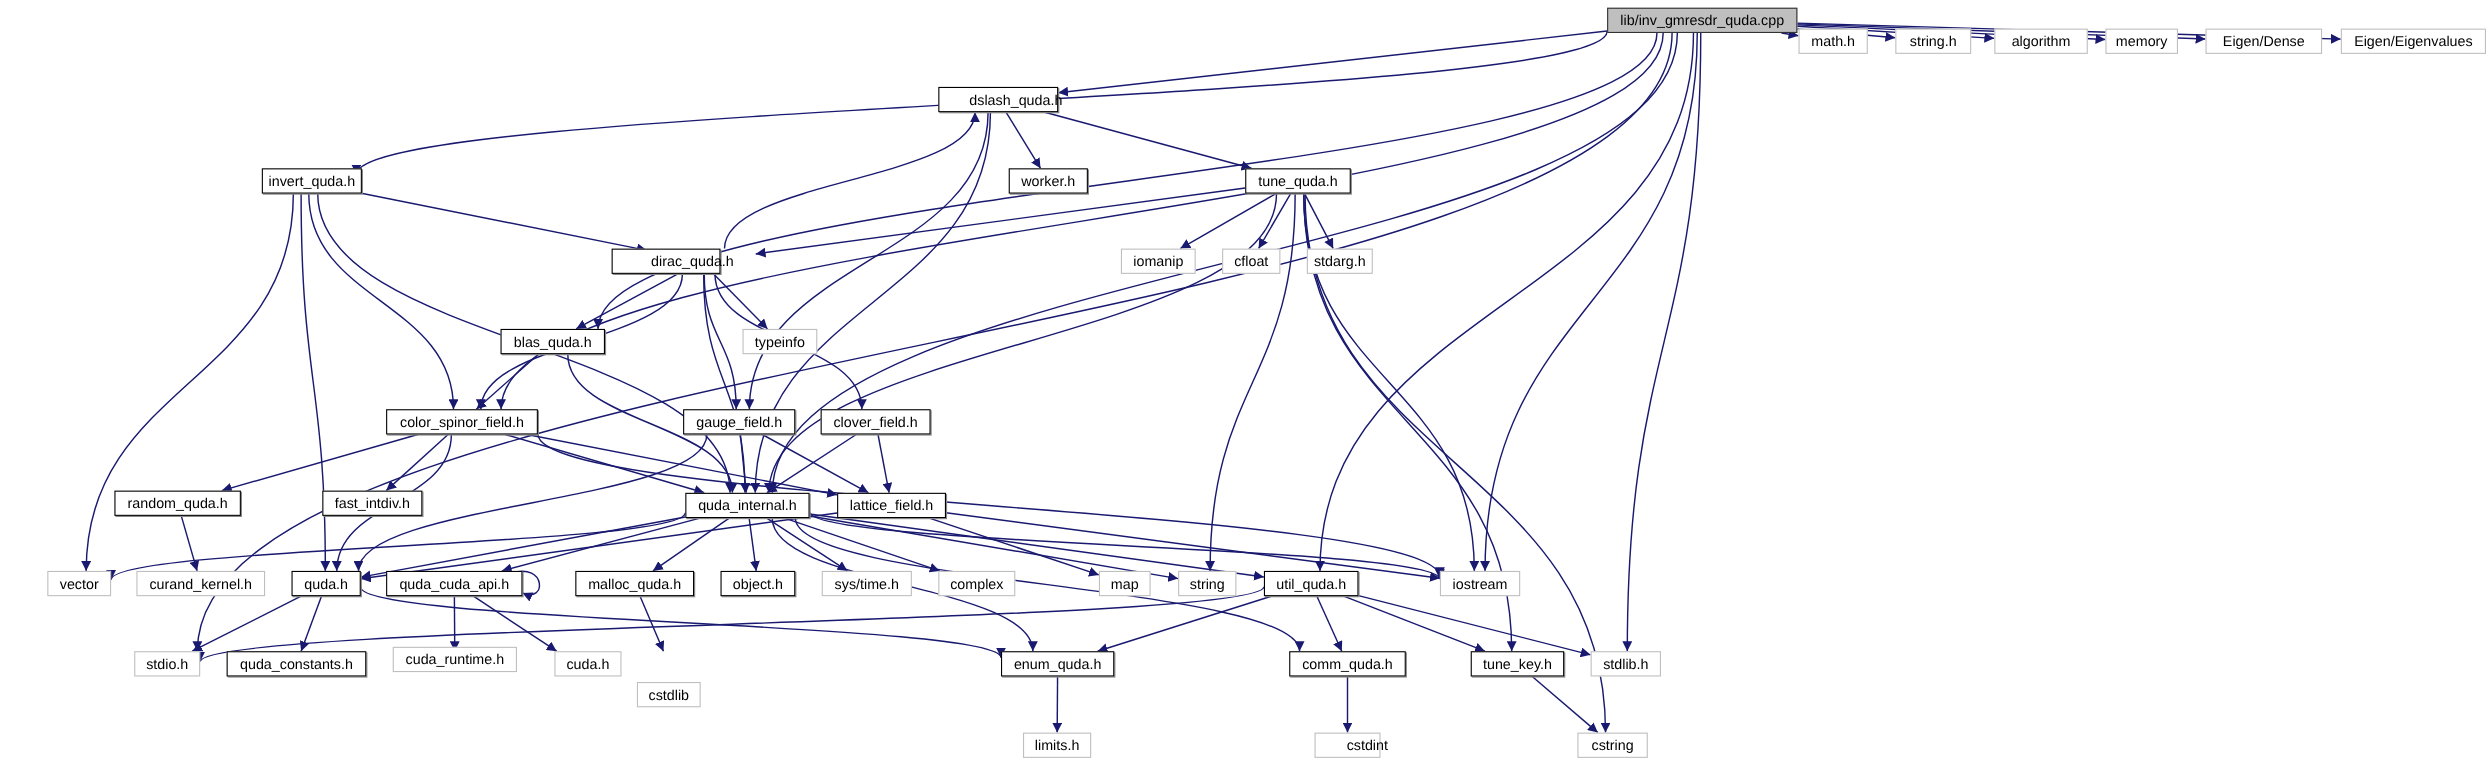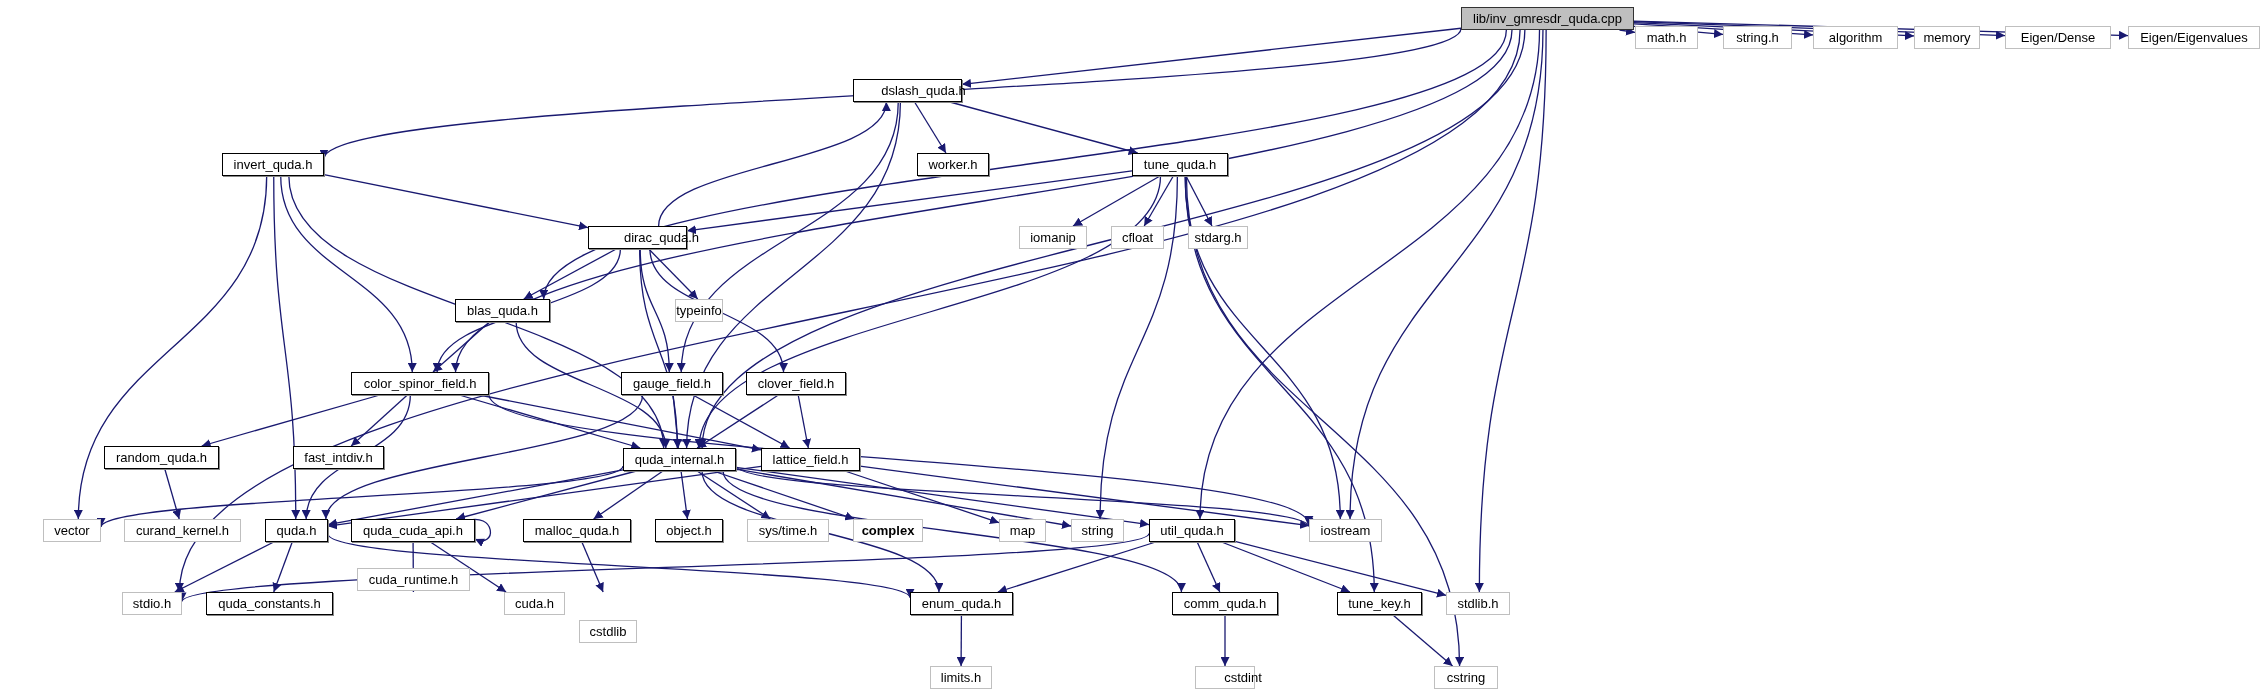--- a/index.html
+++ b/index.html
@@ -114,49 +114,49 @@
     <div class="node root" style="left: 1461px; top: 7px; width: 173px; background: rgb(191, 191, 191);">lib/inv_gmresdr_quda.cpp</div>
     <div class="node system" style="left: 1635px; top: 26px; width: 63px;">math.h</div>
     <div class="node system" style="left: 1723px; top: 26px; width: 69px;">string.h</div>
     <div class="node system" style="left: 1813px; top: 26px; width: 85px;">algorithm</div>
     <div class="node system" style="left: 1914px; top: 26px; width: 66px;">memory</div>
     <div class="node system" style="left: 2005px; top: 26px; width: 106px;">Eigen/Dense</div>
     <div class="node system" style="left: 2128px; top: 26px; width: 132px; text-align: right;">Eigen/Eigenvalues</div>
     <div class="node local" style="left: 853px; top: 79px; width: 109px; padding-left: 32px;">dslash_quda.h</div>
     <div class="node local" style="left: 917px; top: 153px; width: 72px;">worker.h</div>
     <div class="node local" style="left: 1132px; top: 153px; width: 96px;">tune_quda.h</div>
-    <div class="node local" style="left: 222px; top: 153px; width: 102px;">invert_quda.h</div>
-    <div class="node local" style="left: 588px; top: 226px; width: 99px; padding-left: 48px;">dirac_quda.h</div>
+    <div class="node local" style="left: 238px; top: 153px; width: 91px;">invert_quda.h</div>
+    <div class="node local" style="left: 556px; top: 226px; width: 99px; padding-left: 48px;">dirac_quda.h</div>
     <div class="node system" style="left: 1019px; top: 226px; width: 68px;">iomanip</div>
     <div class="node system" style="left: 1111px; top: 226px; width: 53px;">cfloat</div>
     <div class="node system" style="left: 1188px; top: 226px; width: 60px;">stdarg.h</div>
     <div class="node local" style="left: 455px; top: 299px; width: 95px;">blas_quda.h</div>
-    <div class="node system" style="left: 675px; top: 299px; width: 48px;">typeinfo</div>
+    <div class="node system" style="left: 675px; top: 299px; width: 68px;">typeinfo</div>
     <div class="node local" style="left: 351px; top: 372px; width: 138px;">color_spinor_field.h</div>
     <div class="node local" style="left: 621px; top: 372px; width: 102px; text-align: center;">gauge_field.h</div>
     <div class="node local" style="left: 746px; top: 372px; width: 100px;">clover_field.h</div>
     <div class="node local" style="left: 104px; top: 446px; width: 115px;">random_quda.h</div>
     <div class="node local" style="left: 293px; top: 446px; width: 91px;">fast_intdiv.h</div>
     <div class="node local" style="left: 623px; top: 448px; width: 113px;">quda_internal.h</div>
     <div class="node local" style="left: 761px; top: 448px; width: 99px;">lattice_field.h</div>
     <div class="node system" style="left: 43px; top: 519px; width: 58px; text-align: center;">vector</div>
     <div class="node system" style="left: 124px; top: 519px; width: 117px;">curand_kernel.h</div>
     <div class="node local" style="left: 265px; top: 519px; width: 63px;">quda.h</div>
     <div class="node local" style="left: 351px; top: 519px; width: 124px;">quda_cuda_api.h</div>
     <div class="node local" style="left: 523px; top: 519px; width: 108px;">malloc_quda.h</div>
     <div class="node local" style="left: 655px; top: 519px; width: 68px;">object.h</div>
     <div class="node system" style="left: 747px; top: 519px; width: 82px;">sys/time.h</div>
-    <div class="node system" style="left: 853px; top: 519px; width: 70px; font-weight: bold;">complex</div>
+    <div class="node system" style="left: 853px; top: 519px; width: 70px;">complex</div>
     <div class="node system" style="left: 999px; top: 519px; width: 47px;">map</div>
     <div class="node system" style="left: 1071px; top: 519px; width: 53px;">string</div>
     <div class="node local" style="left: 1149px; top: 519px; width: 86px;">util_quda.h</div>
     <div class="node system" style="left: 1309px; top: 519px; width: 73px;">iostream</div>
     <div class="node system" style="left: 122px; top: 592px; width: 60px;">stdio.h</div>
     <div class="node local" style="left: 206px; top: 592px; width: 127px;">quda_constants.h</div>
-    <div class="node system" style="left: 357px; top: 568px; width: 113px;">cuda_runtime.h</div>
+    <div class="node system" style="left: 357px; top: 588px; width: 113px;">cuda_runtime.h</div>
     <div class="node system" style="left: 493px; top: 592px; width: 61px; margin-left: 11px;">cuda.h</div>
     <div class="node system" style="left: 579px; top: 620px; width: 58px;">cstdlib</div>
     <div class="node local" style="left: 910px; top: 592px; width: 103px;">enum_quda.h</div>
     <div class="node local" style="left: 1172px; top: 592px; width: 106px;">comm_quda.h</div>
     <div class="node local" style="left: 1337px; top: 592px; width: 85px;">tune_key.h</div>
     <div class="node system" style="left: 1446px; top: 592px; width: 64px;">stdlib.h</div>
     <div class="node system" style="left: 930px; top: 666px; width: 62px;">limits.h</div>
     <div class="node system" style="left: 1195px; top: 666px; width: 60px; padding-left: 36px;">cstdint</div>
     <div class="node system" style="left: 1434px; top: 666px; width: 64px;">cstring</div>
   </div>

